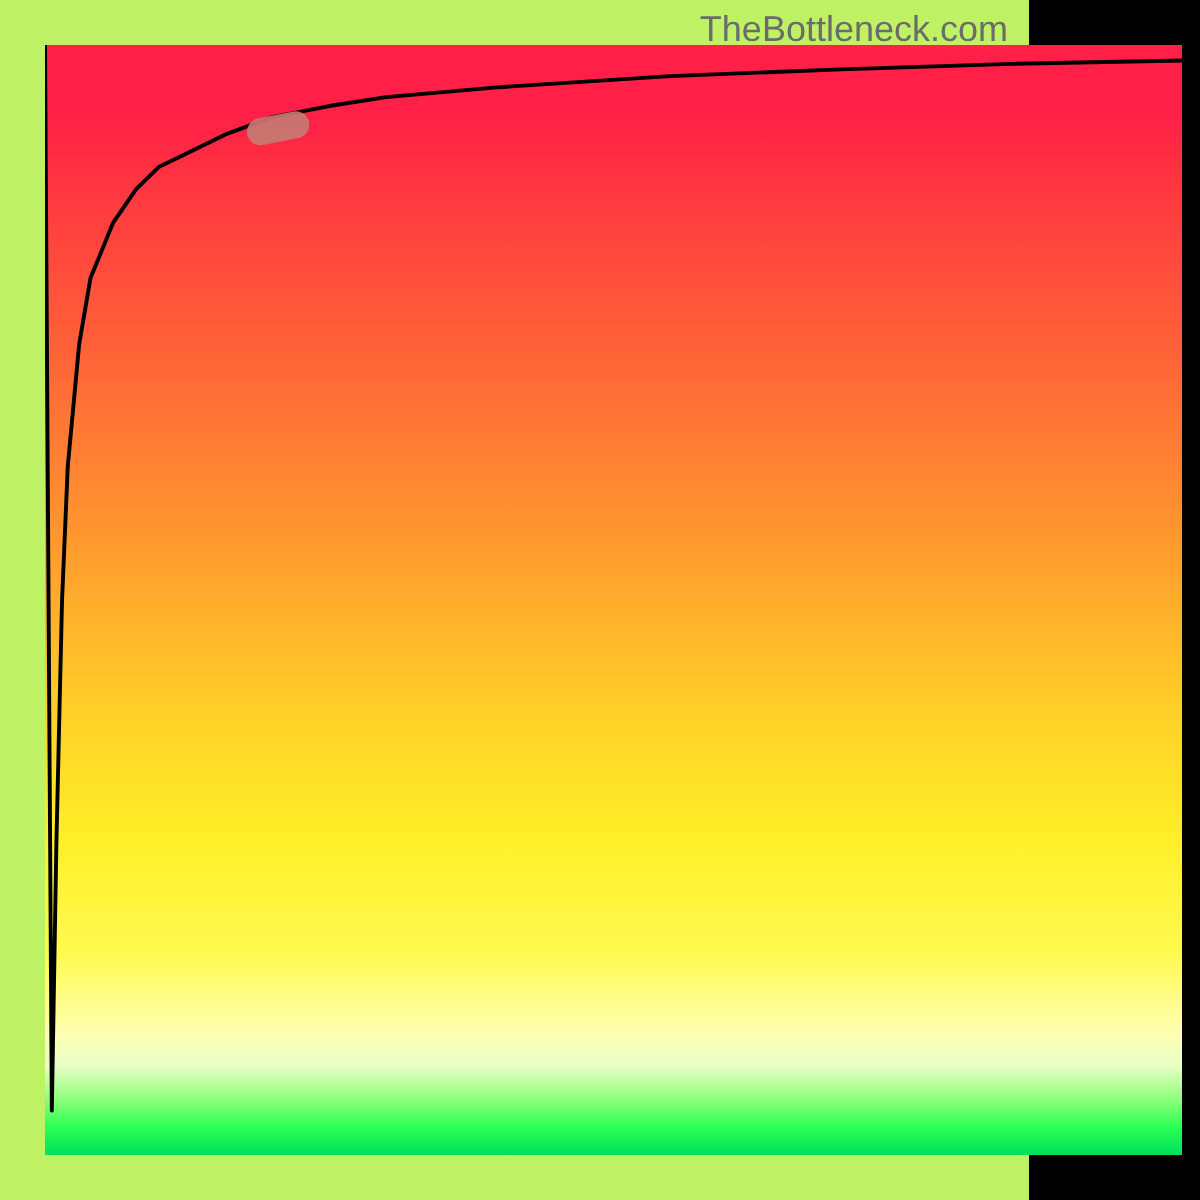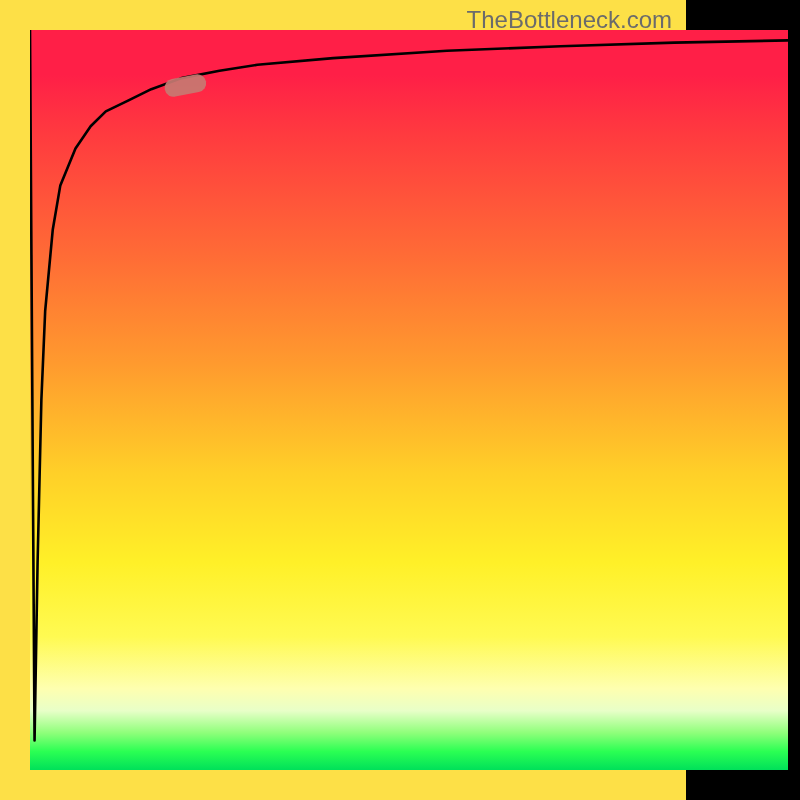--- a/index.html
+++ b/index.html
@@ -8,21 +8,21 @@
     width: 800px;
     height: 800px;
     overflow: hidden;
     background: #000;
     font-family: Arial, Helvetica, sans-serif;
   }
   .frame {
     position: relative;
     width: 686px;
     height: 800px;
-    background: #fde047;
+    background: #bef264;
   }
   .plot-area {
     position: absolute;
     left: 30px;
     top: 30px;
     width: 758px;
     height: 740px;
     overflow: hidden;
   }
   .gradient-bg {

